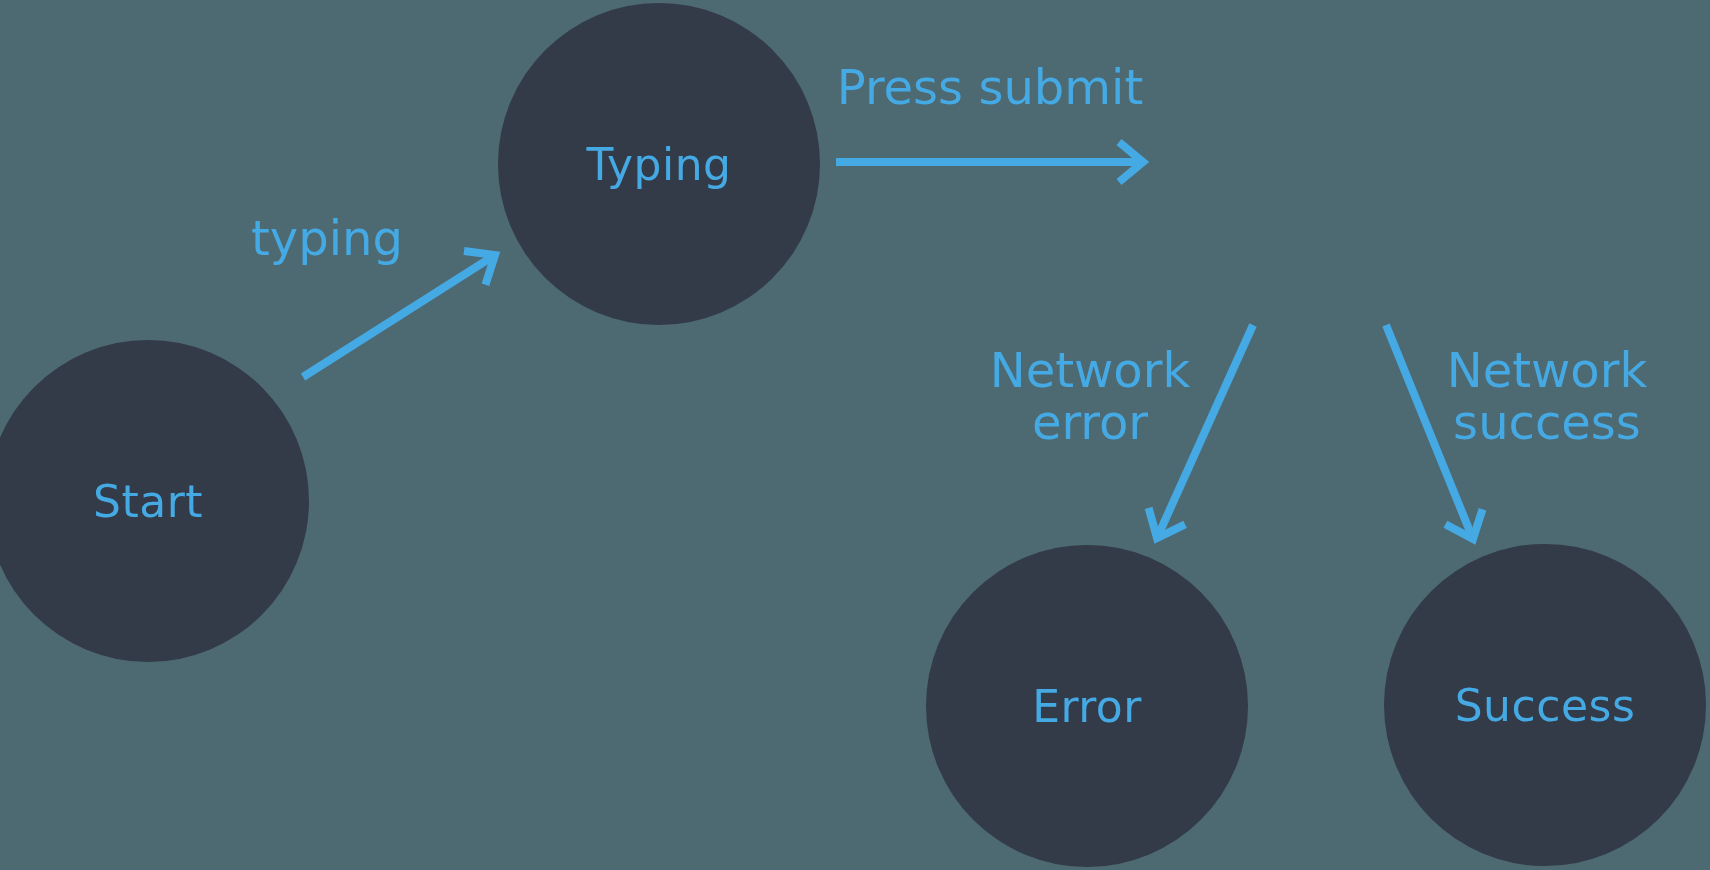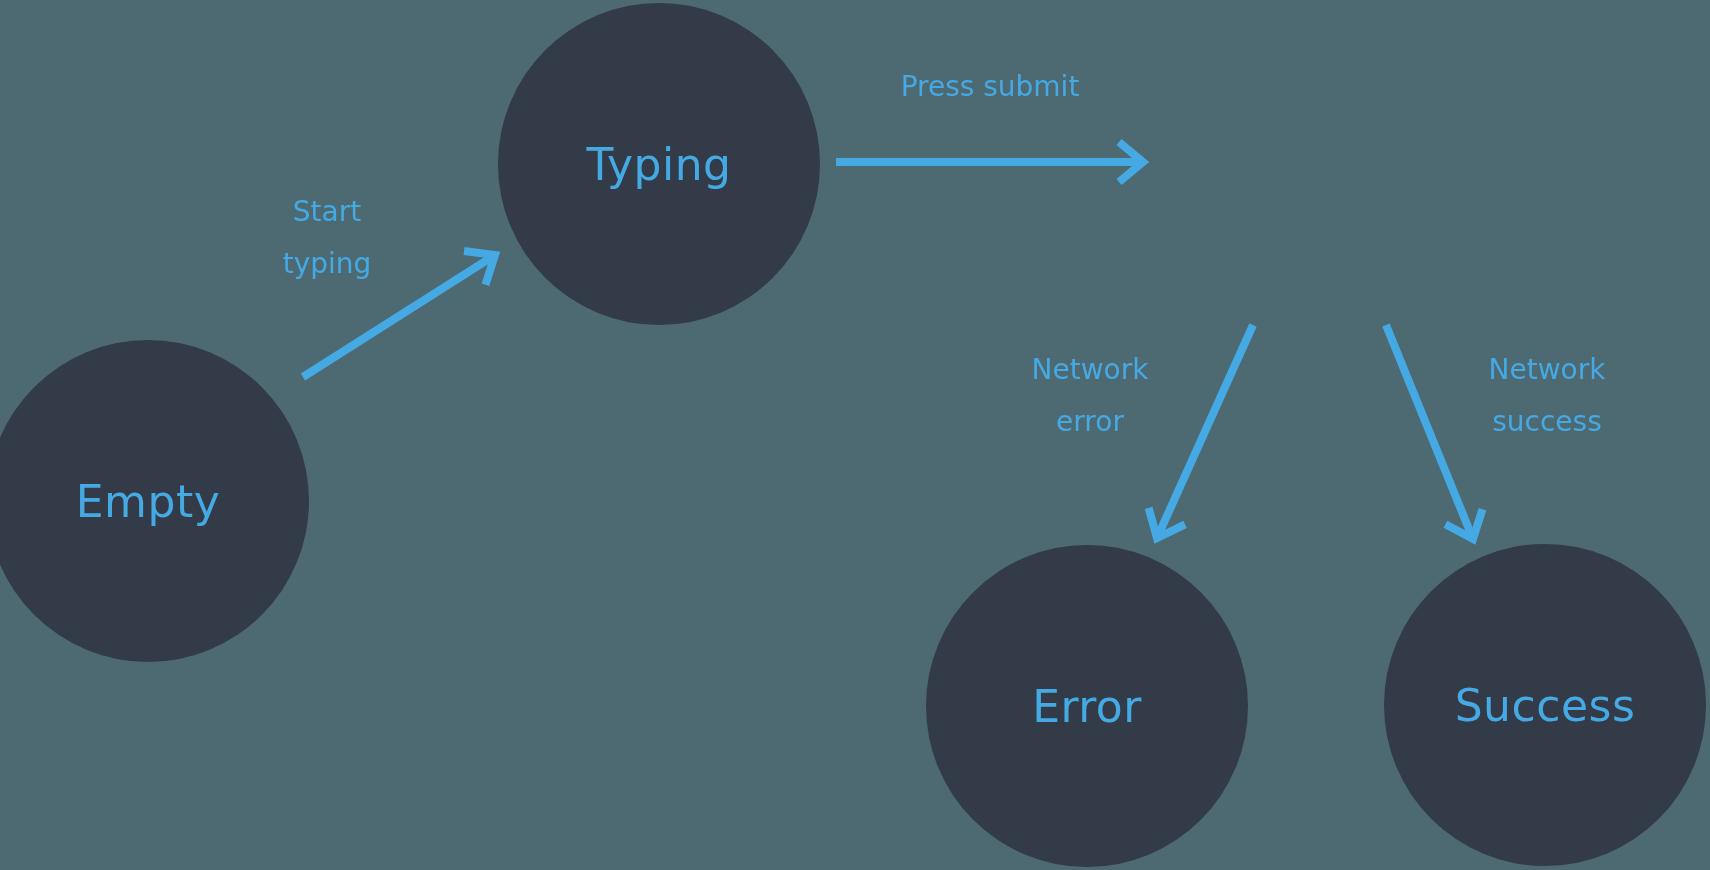--- a/index.html
+++ b/index.html
@@ -41,21 +41,21 @@
   .node-label{
     color:var(--accent);
     font-size:44px;
     letter-spacing:0.5px;
     white-space:nowrap;
   }
   .edge-label{
     position:absolute;
     transform:translate(-50%,-50%);
     color:var(--accent);
-    font-size:28px;
+    font-size:48px;
     line-height:52px;
     text-align:center;
     white-space:nowrap;
   }
   .edge-label span{display:block;}
   
   .node-empty{left:148px;top:501px;}
   .node-typing{left:659px;top:164px;}
   .node-submitting{left:1327px;top:164px;}
   .node-error{left:1087px;top:706px;}
@@ -77,38 +77,37 @@
         <path d="M -24 -20 L 0 0 L -24 20" fill="none" stroke="#45a9e4" stroke-width="8" stroke-linejoin="miter" stroke-linecap="butt"></path>
       </marker>
     </defs>
     <line x1="303" y1="377" x2="495" y2="255" marker-end="url(#chevron)"></line>
     <line x1="836" y1="162" x2="1143" y2="162" marker-end="url(#chevron)"></line>
     <line x1="1253" y1="325" x2="1157" y2="538" marker-end="url(#chevron)"></line>
     <line x1="1386" y1="325" x2="1473" y2="539" marker-end="url(#chevron)"></line>
   </svg>
 
   <div class="node node-empty">
-    <span class="node-label">Empty</span>
+    <span class="node-label">Start</span>
   </div>
 
   <div class="node node-typing">
     <span class="node-label">Typing</span>
   </div>
 
 
   <div class="node node-error">
     <span class="node-label">Error</span>
   </div>
 
   <div class="node node-success">
     <span class="node-label">Success</span>
   </div>
 
   <div class="edge-label lbl-start-typing">
-    <span>Start</span>
     <span>typing</span>
   </div>
 
   <div class="edge-label lbl-press-submit">
     <span>Press submit</span>
   </div>
 
   <div class="edge-label lbl-network-error">
     <span>Network</span>
     <span>error</span>

